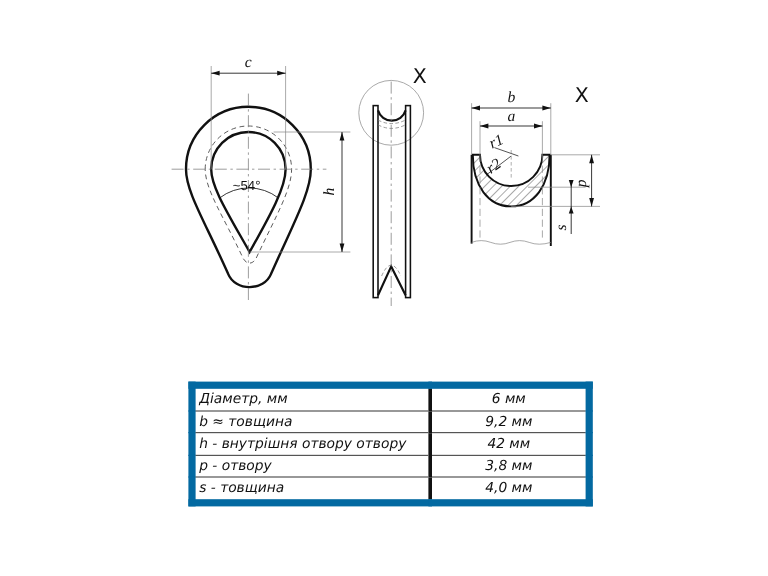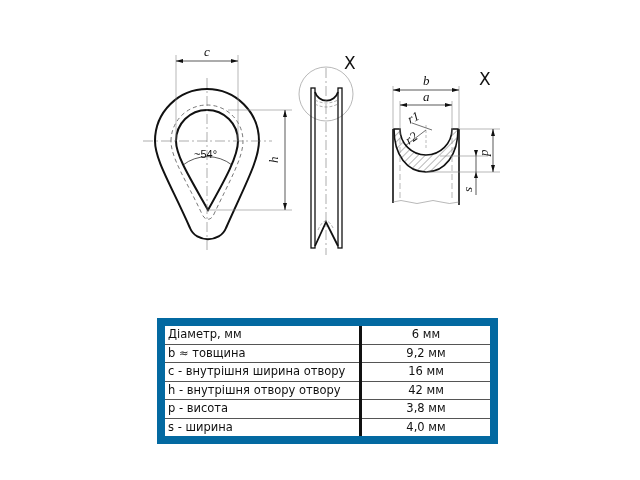--- a/index.html
+++ b/index.html
@@ -4,22 +4,22 @@
 <style>
   html, body { margin: 0; padding: 0; background: #ffffff; }
   body { width: 640px; height: 480px; position: relative; overflow: hidden;
          font-family: "Liberation Sans", sans-serif; }
   #drawing { position: absolute; left: 0; top: 0; width: 640px; height: 300px; }
   .lbl { font-family: "Liberation Serif", serif; font-style: italic; font-size: 13px; fill: #111; }
   .lblX { font-family: "DejaVu Sans", sans-serif; font-size: 17px; fill: #111; }
   .ang { font-family: "Liberation Sans", sans-serif; font-size: 11px; fill: #111; }
   .spec-table {
     position: absolute; left: 157px; top: 318px;
-    border-collapse: collapse; border: 8px solid #0369a1;
-    font-family: "DejaVu Sans", sans-serif; font-size: 11.5px; color: #111;
+    border-collapse: collapse; border: 6px solid #0369a1;
+    font-family: "DejaVu Sans", sans-serif; font-size: 11.5px; color: #111; font-style: italic;
   }
   .spec-table td { height: 17.5px; padding: 0 3px; border-bottom: 1px solid #555; white-space: nowrap; line-height: 17px; }
   .spec-table tr:last-child td { border-bottom: none; }
   .spec-table td.param { width: 188px; border-right: 3px solid #111; text-align: left; }
   .spec-table td.val { width: 122px; text-align: center; margin-left: 24px; }
 </style>
 </head>
 <body>
 
 <svg id="drawing" viewBox="0 0 640 300" xmlns="http://www.w3.org/2000/svg">
@@ -120,29 +120,25 @@
   <tbody>
     <tr>
       <td class="param">Діаметр, мм</td>
       <td class="val">6 мм</td>
     </tr>
     <tr>
       <td class="param">b ≈ товщина</td>
       <td class="val">9,2 мм</td>
     </tr>
     <tr>
-      <td class="param">c - внутрішня ширина отвору</td>
-      <td class="val">16 мм</td>
-    </tr>
-    <tr>
       <td class="param">h - внутрішня отвору отвору</td>
       <td class="val">42 мм</td>
     </tr>
     <tr>
-      <td class="param">p - висота</td>
+      <td class="param">p - отвору</td>
       <td class="val">3,8 мм</td>
     </tr>
     <tr>
-      <td class="param">s - ширина</td>
+      <td class="param">s - товщина</td>
       <td class="val">4,0 мм</td>
     </tr>
   </tbody>
 </table>
 
 </body></html>

